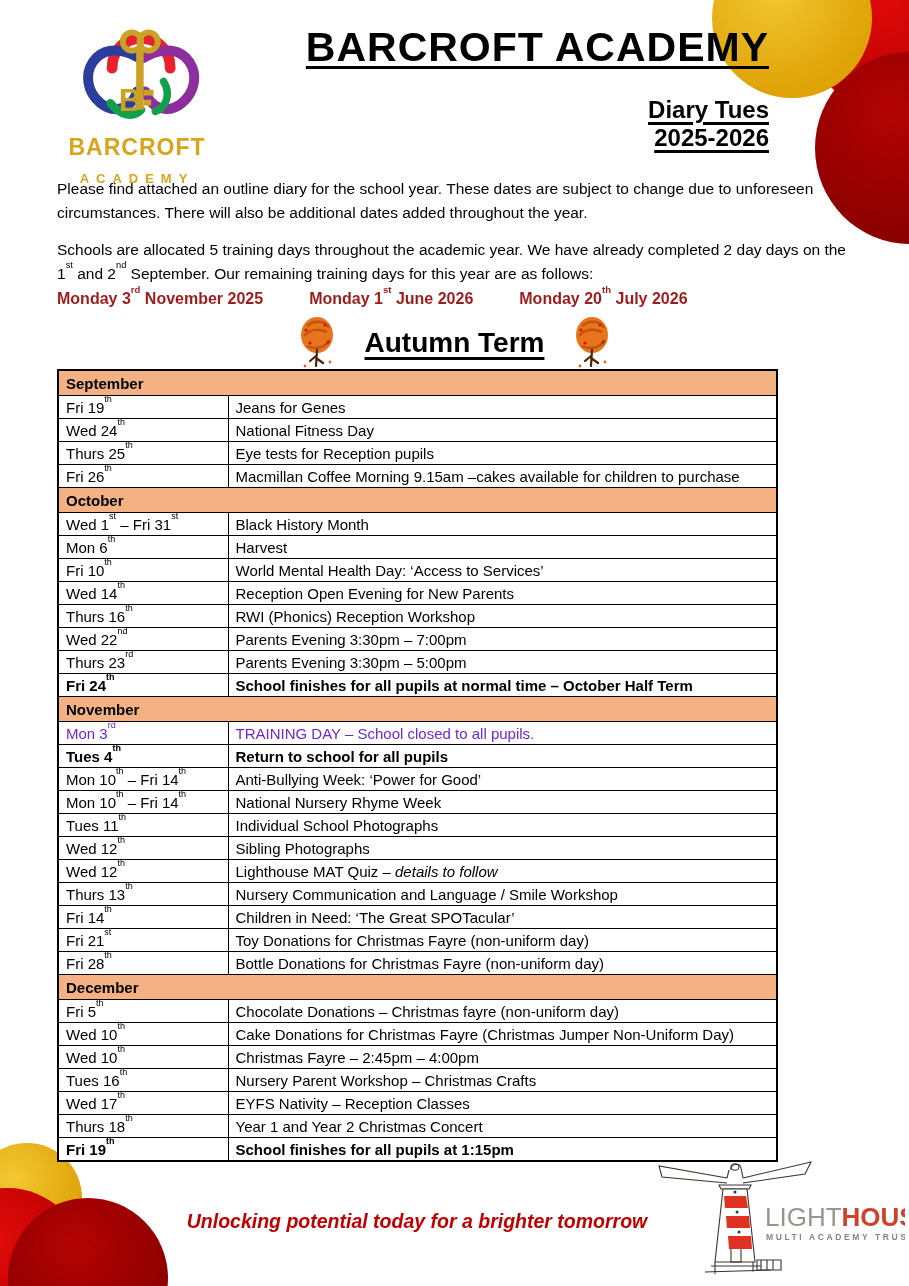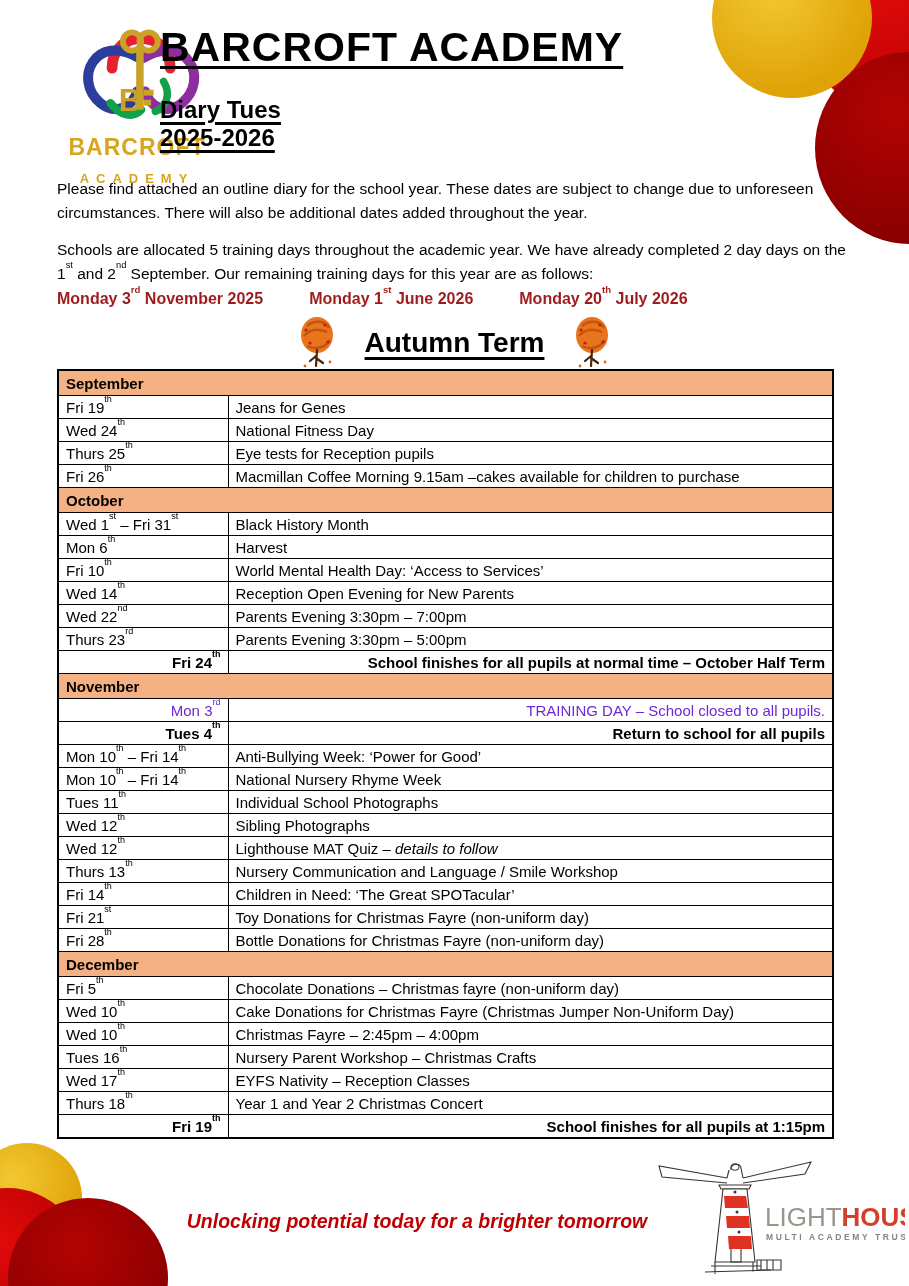--- a/index.html
+++ b/index.html
@@ -11,21 +11,21 @@
   
   .circle{position:absolute;border-radius:50%;}
   .c-yellow{background:radial-gradient(circle at 38% 32%, #f3c832, #dfa307 70%);}
   .c-red{background:radial-gradient(circle at 40% 35%, #e30b0b, #b80000 75%);}
   .c-darkred{background:radial-gradient(circle at 42% 30%, #b40303, #8a0000 75%);}
 
   
   .logo-wrap{position:absolute;left:42px;top:10px;width:190px;text-align:center;}
   .logo-name{color:#d9a51e;font-weight:bold;font-size:23px;letter-spacing:1px;margin-top:2px;}
   .logo-sub{color:#d9a51e;font-weight:bold;font-size:13px;letter-spacing:7px;margin-top:10px;}
-  .title-block{position:absolute;left:160px;right:129px;top:24px;text-align:left;}
+  .title-block{position:absolute;left:160px;right:140px;top:24px;text-align:right;}
   .page-title{
     font-size:41px;font-weight:800;letter-spacing:1px;
     text-decoration:underline;text-decoration-thickness:3px;text-underline-offset:5px;
   }
   .doc-title{margin-top:25px;font-size:24px;font-weight:800;
     text-decoration:underline;text-decoration-thickness:2.5px;text-underline-offset:4px;}
   .doc-year{font-size:24px;font-weight:800;
     text-decoration:underline;text-decoration-thickness:2.5px;text-underline-offset:4px;}
 
   
@@ -36,27 +36,27 @@
   }
   sup{font-size:0.6em;position:relative;top:-0.5em;letter-spacing:0;}
 
   
   .term-heading-row{position:absolute;left:0;top:316px;width:100%;
     display:flex;align-items:center;justify-content:center;gap:28px;}
   .term-heading{font-size:28px;font-weight:800;
     text-decoration:underline;text-decoration-thickness:3px;text-underline-offset:5px;}
 
   
-  table.diary{position:absolute;left:57px;top:369px;width:777px;border-collapse:collapse;
+  table.diary{position:absolute;left:57px;top:369px;width:721px;border-collapse:collapse;
     border:2px solid #000;table-layout:fixed;}
   table.diary td{border:1px solid #000;font-size:15px;padding:0 7px;vertical-align:middle;}
   table.diary col.c1{width:170px;}
   .month-row td{background:#f4b183;font-weight:bold;font-size:15.5px;height:24px;}
   tr.ev td{height:22px;background:#fff;}
-  tr.bold td{font-weight:bold;text-align:right;}
+  tr.bold td{font-weight:bold;}
   tr.red td{color:#6d28d9;font-weight:normal;}
   td i{font-style:italic;}
 
   
   .tagline{position:absolute;left:57px;top:1210px;width:720px;text-align:center;
     color:#c00000;font-weight:bold;font-style:italic;font-size:19.5px;}
   .lighthouse-wrap{position:absolute;left:653px;top:1156px;width:252px;height:128px;}
 </style>
 </head>
 <body>
@@ -164,20 +164,24 @@
         <td>Mon 6<sup>th</sup></td>
         <td>Harvest</td>
       </tr>
       <tr class="ev">
         <td>Fri 10<sup>th</sup></td>
         <td>World Mental Health Day: ‘Access to Services’</td>
       </tr>
       <tr class="ev">
         <td>Wed 14<sup>th</sup></td>
         <td>Reception Open Evening for New Parents</td>
+      </tr>
+      <tr class="ev">
+        <td>Thurs 16<sup>th</sup></td>
+        <td>RWI (Phonics) Reception Workshop</td>
       </tr>
       <tr class="ev">
         <td>Wed 22<sup>nd</sup></td>
         <td>Parents Evening 3:30pm – 7:00pm</td>
       </tr>
       <tr class="ev">
         <td>Thurs 23<sup>rd</sup></td>
         <td>Parents Evening 3:30pm – 5:00pm</td>
       </tr>
       <tr class="ev bold">

